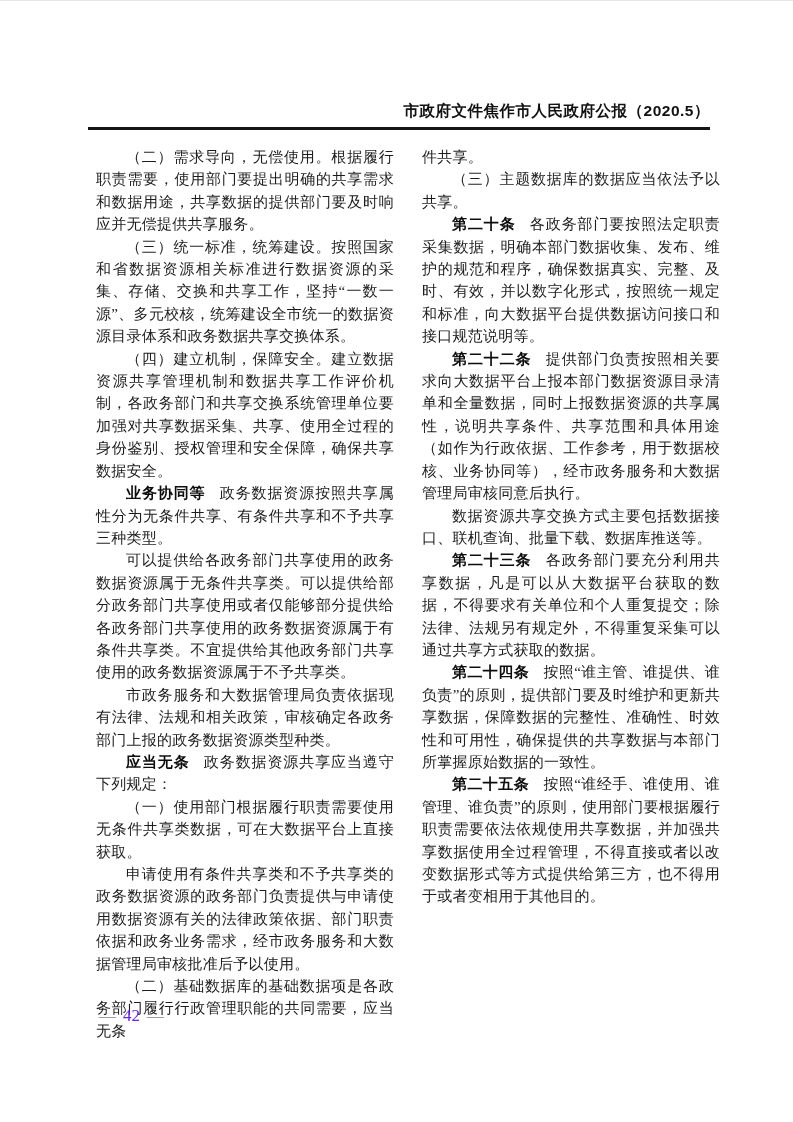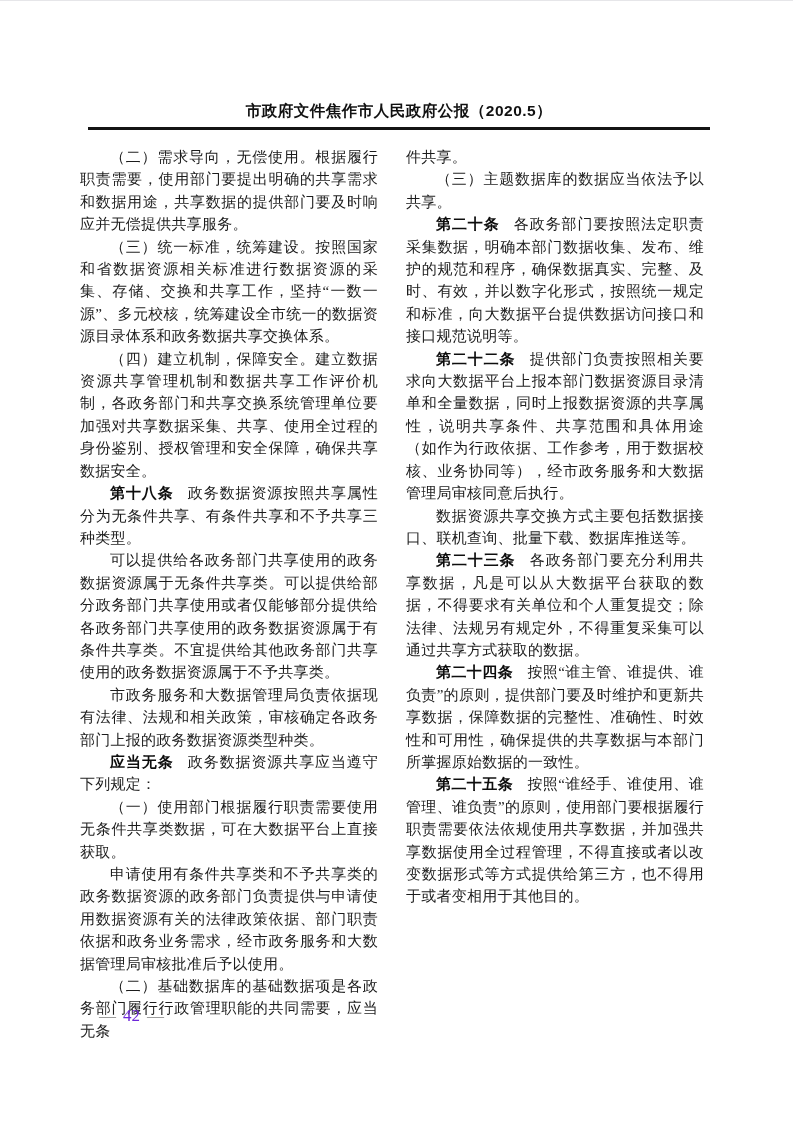--- a/index.html
+++ b/index.html
@@ -10,30 +10,30 @@
     overflow:hidden;
     font-family:"Liberation Serif","DejaVu Serif",serif;
     color:#1c1c1c;
   }
   .top-edge{
     position:absolute;top:0;left:0;width:100%;height:1px;
     background:#e6e6e9;
   }
   .header{
     position:absolute;left:88px;top:101px;width:622px;
-    display:flex;justify-content:center;align-items:flex-end;
+    display:flex;justify-content:flex-end;align-items:flex-end;
     font-family:"Liberation Sans","DejaVu Sans",sans-serif;
     font-weight:700;font-size:15.5px;letter-spacing:0.5px;color:#111;
   }
   .header-rule{
     position:absolute;left:88px;top:127px;width:622px;height:3px;
     background:#141414;
   }
   .columns{
-    position:absolute;left:80px;top:146px;width:624px;
+    position:absolute;left:96px;top:146px;width:624px;
     display:flex;gap:28px;
   }
   .col{width:306px;}
   .para{
     margin:0;
     font-size:15px;
     line-height:22.4px;
     letter-spacing:0.25px;
     text-align:justify;
     text-justify:inter-character;
@@ -64,21 +64,21 @@
     <span>市政府文件</span>
     <span>焦作市人民政府公报（2020.5）</span>
   </div>
   <div class="header-rule"></div>
 
   <div class="columns">
     <div class="col">
         <p class="para"><span>（二）需求导向，无偿使用。根据履行职责需要，使用部门要提出明确的共享需求和数据用途，共享数据的提供部门要及时响应并无偿提供共享服务。</span></p>
         <p class="para"><span>（三）统一标准，统筹建设。按照国家和省数据资源相关标准进行数据资源的采集、存储、交换和共享工作，坚持“一数一源”、多元校核，统筹建设全市统一的数据资源目录体系和政务数据共享交换体系。</span></p>
         <p class="para"><span>（四）建立机制，保障安全。建立数据资源共享管理机制和数据共享工作评价机制，各政务部门和共享交换系统管理单位要加强对共享数据采集、共享、使用全过程的身份鉴别、授权管理和安全保障，确保共享数据安全。</span></p>
-        <p class="para"><span class="lead">第十八条</span><span>政务数据资源按照共享属性分为无条件共享、有条件共享和不予共享三种类型。</span></p>
+        <p class="para"><span class="lead">业务协同等</span><span>政务数据资源按照共享属性分为无条件共享、有条件共享和不予共享三种类型。</span></p>
         <p class="para"><span>可以提供给各政务部门共享使用的政务数据资源属于无条件共享类。可以提供给部分政务部门共享使用或者仅能够部分提供给各政务部门共享使用的政务数据资源属于有条件共享类。不宜提供给其他政务部门共享使用的政务数据资源属于不予共享类。</span></p>
         <p class="para"><span>市政务服务和大数据管理局负责依据现有法律、法规和相关政策，审核确定各政务部门上报的政务数据资源类型种类。</span></p>
         <p class="para"><span class="lead">应当无条</span><span>政务数据资源共享应当遵守下列规定：</span></p>
         <p class="para"><span>（一）使用部门根据履行职责需要使用无条件共享类数据，可在大数据平台上直接获取。</span></p>
         <p class="para"><span>申请使用有条件共享类和不予共享类的政务数据资源的政务部门负责提供与申请使用数据资源有关的法律政策依据、部门职责依据和政务业务需求，经市政务服务和大数据管理局审核批准后予以使用。</span></p>
         <p class="para"><span>（二）基础数据库的基础数据项是各政务部门履行行政管理职能的共同需要，应当无条</span></p>
       </div>
     <div class="col">
         <p class="para noindent"><span>件共享。</span></p>
         <p class="para"><span>（三）主题数据库的数据应当依法予以共享。</span></p>

